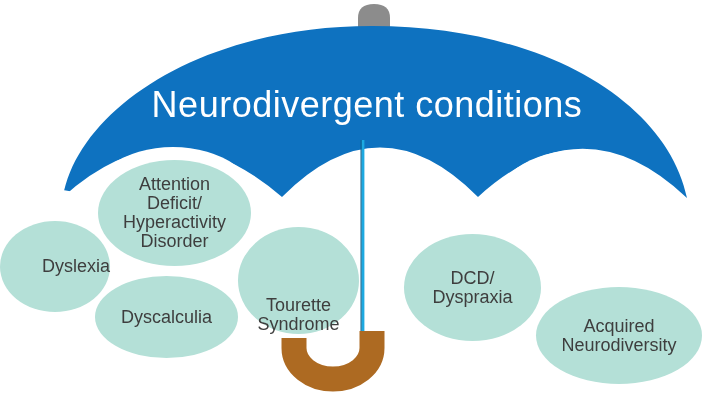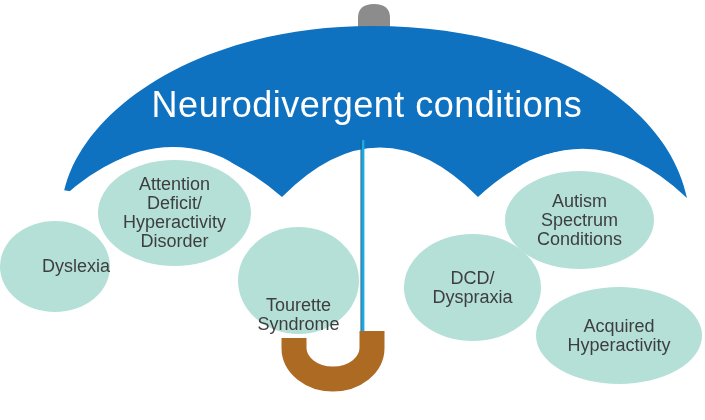--- a/index.html
+++ b/index.html
@@ -74,36 +74,34 @@
 
   <div class="bubble b-dyslexia">
     <div class="lbl">Dyslexia</div>
   </div>
   <div class="bubble b-adhd">
     <div class="lbl">Attention
 Deficit/
 Hyperactivity
 Disorder</div>
   </div>
+  <div class="bubble b-dyscalculia">
+    <div class="lbl">Dyscalculia</div>
+  </div>
   <div class="bubble b-tourette">
     <div class="lbl">Tourette
 Syndrome</div>
   </div>
   <div class="bubble b-dcd">
     <div class="lbl">DCD/
 Dyspraxia</div>
   </div>
-  <div class="bubble b-autism">
-    <div class="lbl">Autism
-Spectrum
-Conditions</div>
-  </div>
   <div class="bubble b-acquired">
     <div class="lbl">Acquired
-Hyperactivity</div>
+Neurodiversity</div>
   </div>
 
   <svg class="layer front" viewBox="0 0 705 420">
     <rect x="360.5" y="140" width="1.3" height="196" style="fill:var(--shaft_edge,#0a6390)"></rect>
     <rect x="361.8" y="140" width="2.6" height="196" style="fill:var(--shaft,#1ca9e1)"></rect>
     <path d="M 294 338 L 294 348 A 39 31 0 0 0 372 348 L 372 331" style="fill:none;stroke:var(--handle,#ad6a22);stroke-width:25;"></path>
   </svg>
 
 </div>
 

